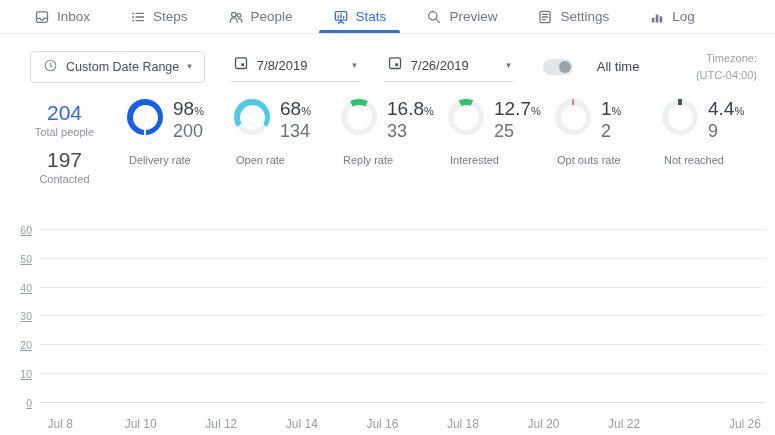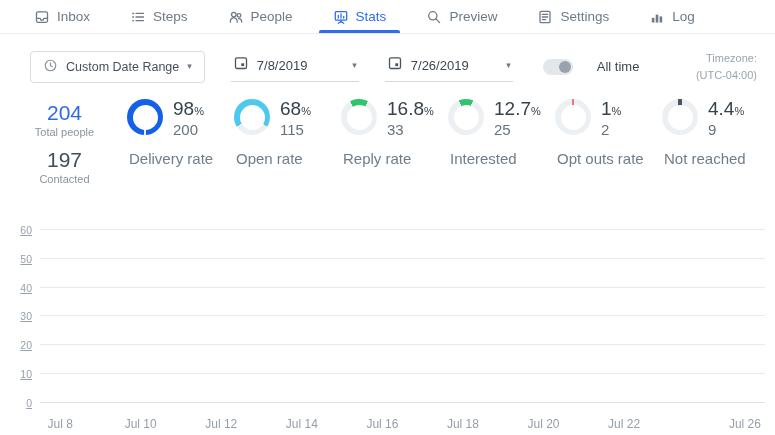--- a/index.html
+++ b/index.html
@@ -39,22 +39,22 @@
   .summary .big { font-size:21px; line-height:1.1; }
   .summary .big.blue { color:#2d6ae3; }
   .summary .big.dark { color:#434e59; margin-top:10px; }
   .summary .cap { font-size:11px; color:#8a939e; margin-top:2px; }
   .stat { width:101px; }
   .stat-top { display:flex; gap:10px; }
   .donut { width:36px; height:36px; border-radius:50%; position:relative; flex:0 0 auto; }
   .donut .hole { position:absolute; inset:5.5px; background:#fff; border-radius:50%; }
   .stat-nums .pct { font-size:19px; color:#37424d; line-height:1.05; }
   .stat-nums .pct .sign { font-size:11px; }
-  .stat-nums .cnt { font-size:15px; color:#67727d; margin-top:2px; }
-  .stat-label { font-size:15px; color:#707d89; margin-top:12px; padding-left:2px; }
+  .stat-nums .cnt { font-size:18px; color:#67727d; margin-top:2px; }
+  .stat-label { font-size:11px; color:#707d89; margin-top:12px; padding-left:2px; }
 
   
   .chart { position:relative; margin-top:8px; padding:22px 10px 0 40px; height:240px; }
   .plot { position:relative; height:188px; }
   .gridline { position:absolute; left:0; right:0; height:1px; background:#e8ebee; }
   .gridline.zero { background:#dfe3e7; }
   .ytick { position:absolute; right:calc(100% + 8px); font-size:10.5px; color:#97a1ab;
     transform:translateY(6px);text-decoration:underline; }
   .slots { position:absolute; inset:0; display:flex; align-items:flex-end; }
   .slot { flex:1; height:100%; display:flex; align-items:flex-end; justify-content:center;
@@ -193,21 +193,21 @@
         </div>
         <div class="stat-label">Delivery rate</div>
       </div>
       <div class="stat">
         <div class="stat-top">
           <div class="donut" style="background:conic-gradient(from -122.4deg, #4ec8ef 0deg 244.8deg, #edf0f3 244.8deg 360deg)">
             <div class="hole"></div>
           </div>
           <div class="stat-nums">
             <div class="pct">68<span class="sign">%</span></div>
-            <div class="cnt">115</div>
+            <div class="cnt">134</div>
           </div>
         </div>
         <div class="stat-label">Open rate</div>
       </div>
       <div class="stat">
         <div class="stat-top">
           <div class="donut" style="background:conic-gradient(from -30.240000000000002deg, #2fc56d 0deg 60.480000000000004deg, #edf0f3 60.480000000000004deg 360deg)">
             <div class="hole"></div>
           </div>
           <div class="stat-nums">

